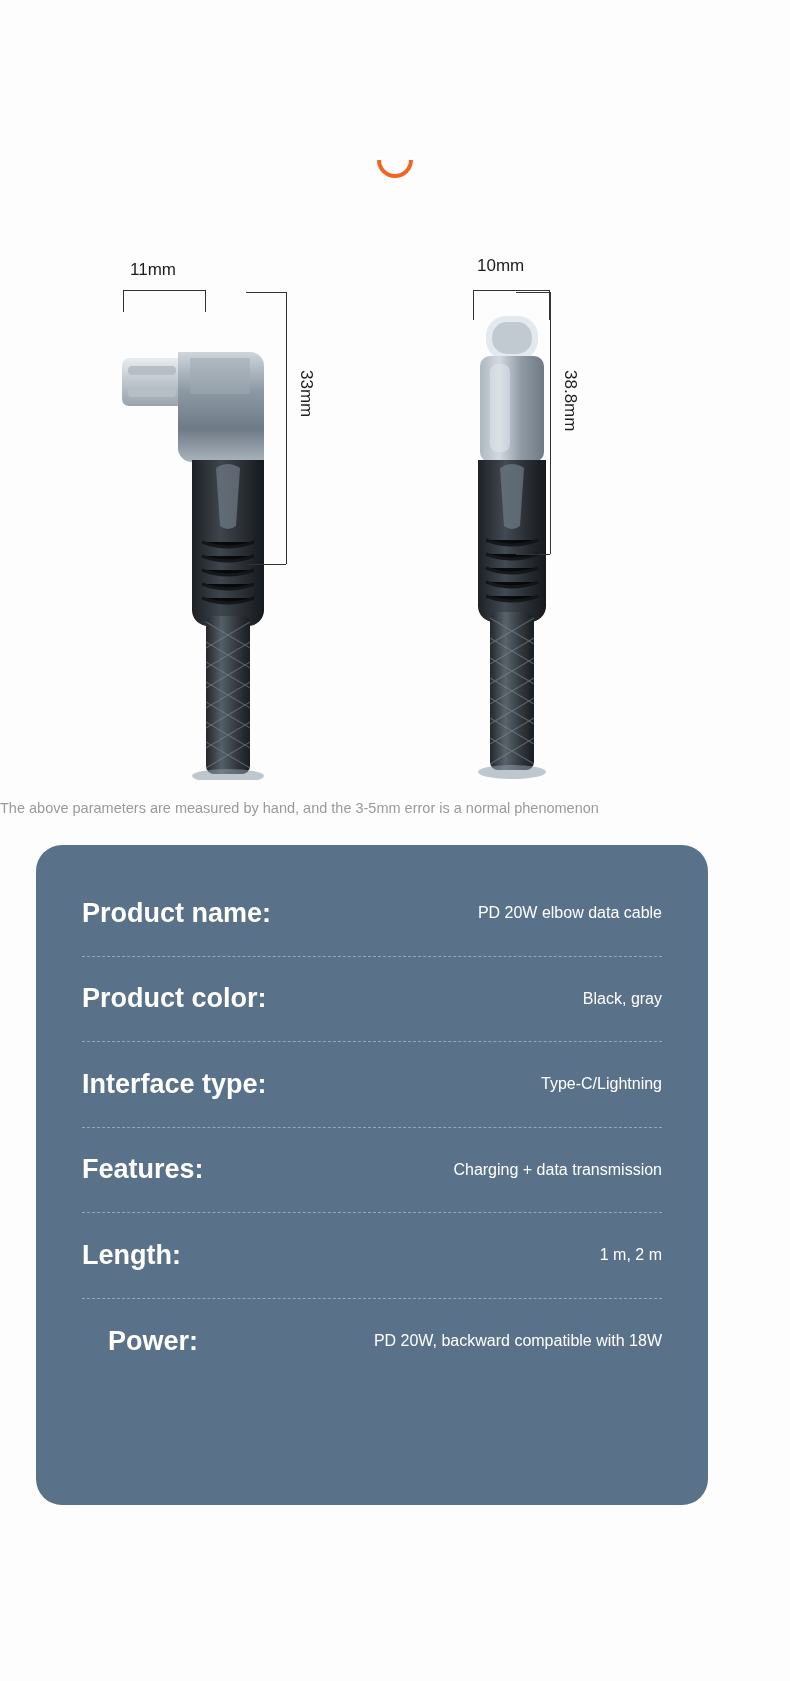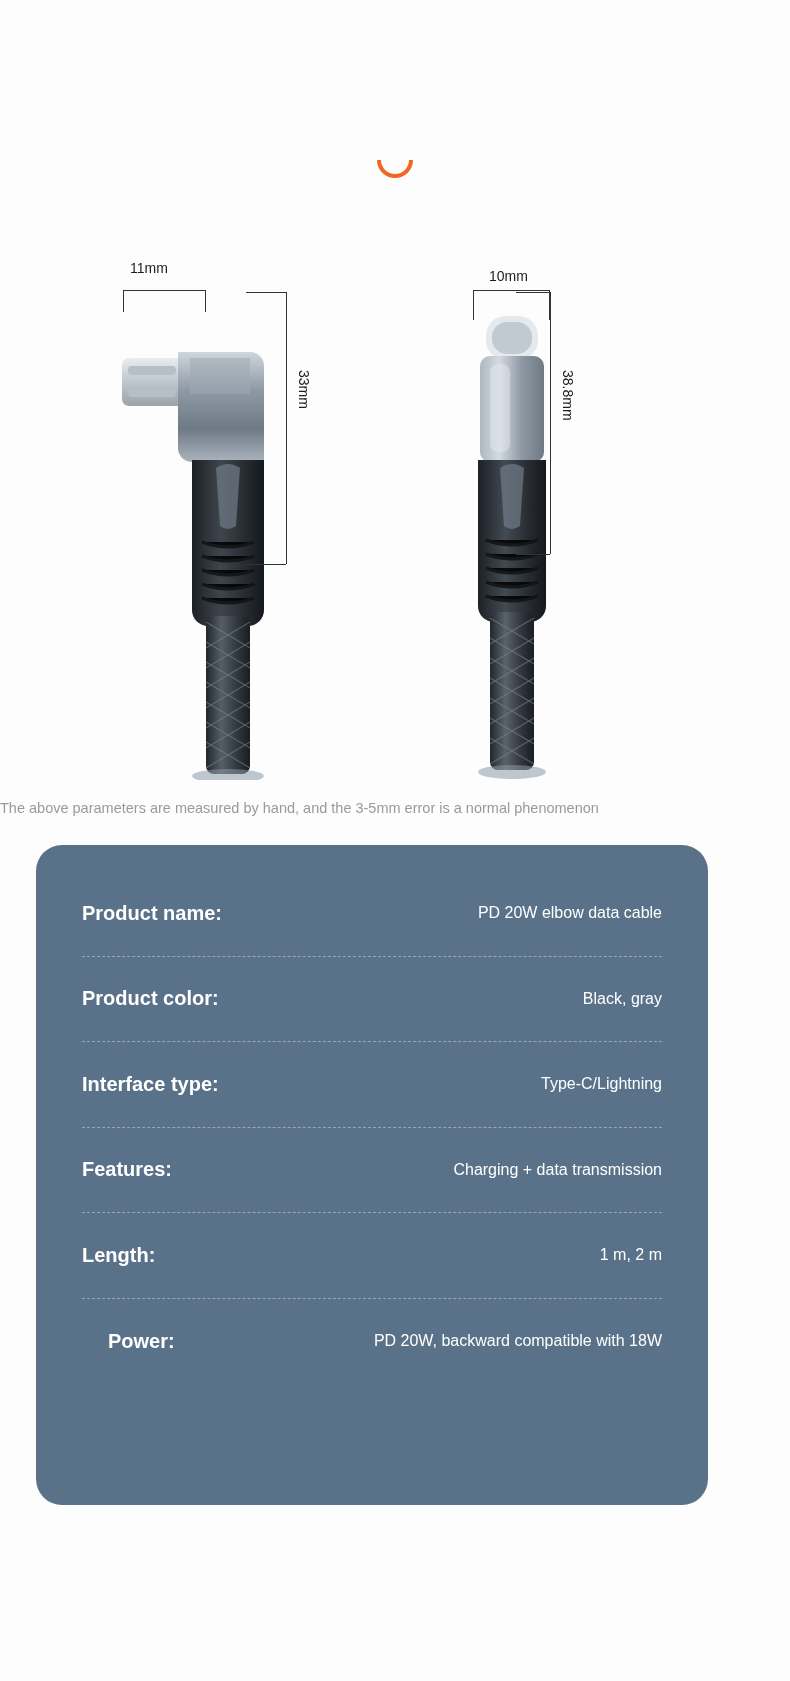--- a/index.html
+++ b/index.html
@@ -52,21 +52,21 @@
 
   .cable { position: absolute; }
 
   
   .cable-left { left: 120px; top: 40px; width: 200px; height: 500px; }
   
   .cable-right { left: 430px; top: 20px; width: 200px; height: 520px; }
 
   .dim-label {
     position: absolute;
-    font-size: 14px;
+    font-size: 17px;
     color: #1c1c1c;
     font-family: "Liberation Sans", sans-serif;
   }
   .dim-label.vertical {
     writing-mode: vertical-rl;
     text-orientation: mixed;
   }
 
   .dim-line-h {
     position: absolute;
@@ -110,21 +110,21 @@
   .spec-row {
     position: relative;
     height: 85.5px;
     display: flex;
     align-items: center;
     justify-content: space-between;
     border-bottom: 1.5px dashed rgba(255,255,255,0.38);
   }
   .spec-row:last-child { border-bottom: none; margin-left: 26px; }
   .spec-key {
-    font-size: 20px;
+    font-size: 27px;
     font-weight: bold;
     color: #ffffff;
   }
   .spec-val {
     font-size: 16px;
     color: #ffffff;
     text-align: right;
   }
 </style>
 </head>
@@ -243,21 +243,21 @@
       <g stroke="#838d98" stroke-width="1.1" opacity="0.55">
         <path d="M60 358 L104 384 M60 378 L104 404 M60 398 L104 424 M60 418 L104 444 M60 438 L104 464 M60 458 L104 484 M60 478 L104 504"></path>
         <path d="M104 358 L60 384 M104 378 L60 404 M104 398 L60 424 M104 418 L60 444 M104 438 L60 464 M104 458 L60 484 M104 478 L60 504"></path>
       </g>
       <ellipse cx="82" cy="512" rx="34" ry="7" fill="#8a99a8" opacity="0.55"></ellipse>
     </svg>
 
     <div class="dim-line-h" style="left:473px; top:50px; width:76px;"></div>
     <div class="tick-v" style="left:473px; top:50px; height:30px;"></div>
     <div class="tick-v" style="left:549px; top:50px; height:30px;"></div>
-    <div class="dim-label" style="left:477px; top:28px;margin-left:12px;">10mm</div>
+    <div class="dim-label" style="left:477px; top:16px;">10mm</div>
 
     <div class="dim-line-v" style="left:550px; top:52px; height:262px;"></div>
     <div class="tick-h" style="left:516px; top:52px; width:34px;"></div>
     <div class="tick-h" style="left:516px; top:314px; width:34px;"></div>
     <div class="dim-label vertical" style="left:560px; top:130px;">38.8mm</div>
   </div>
 
   <div class="footnote">The above parameters are measured by hand, and the 3-5mm error is a normal phenomenon</div>
 
   <div class="spec-panel">

